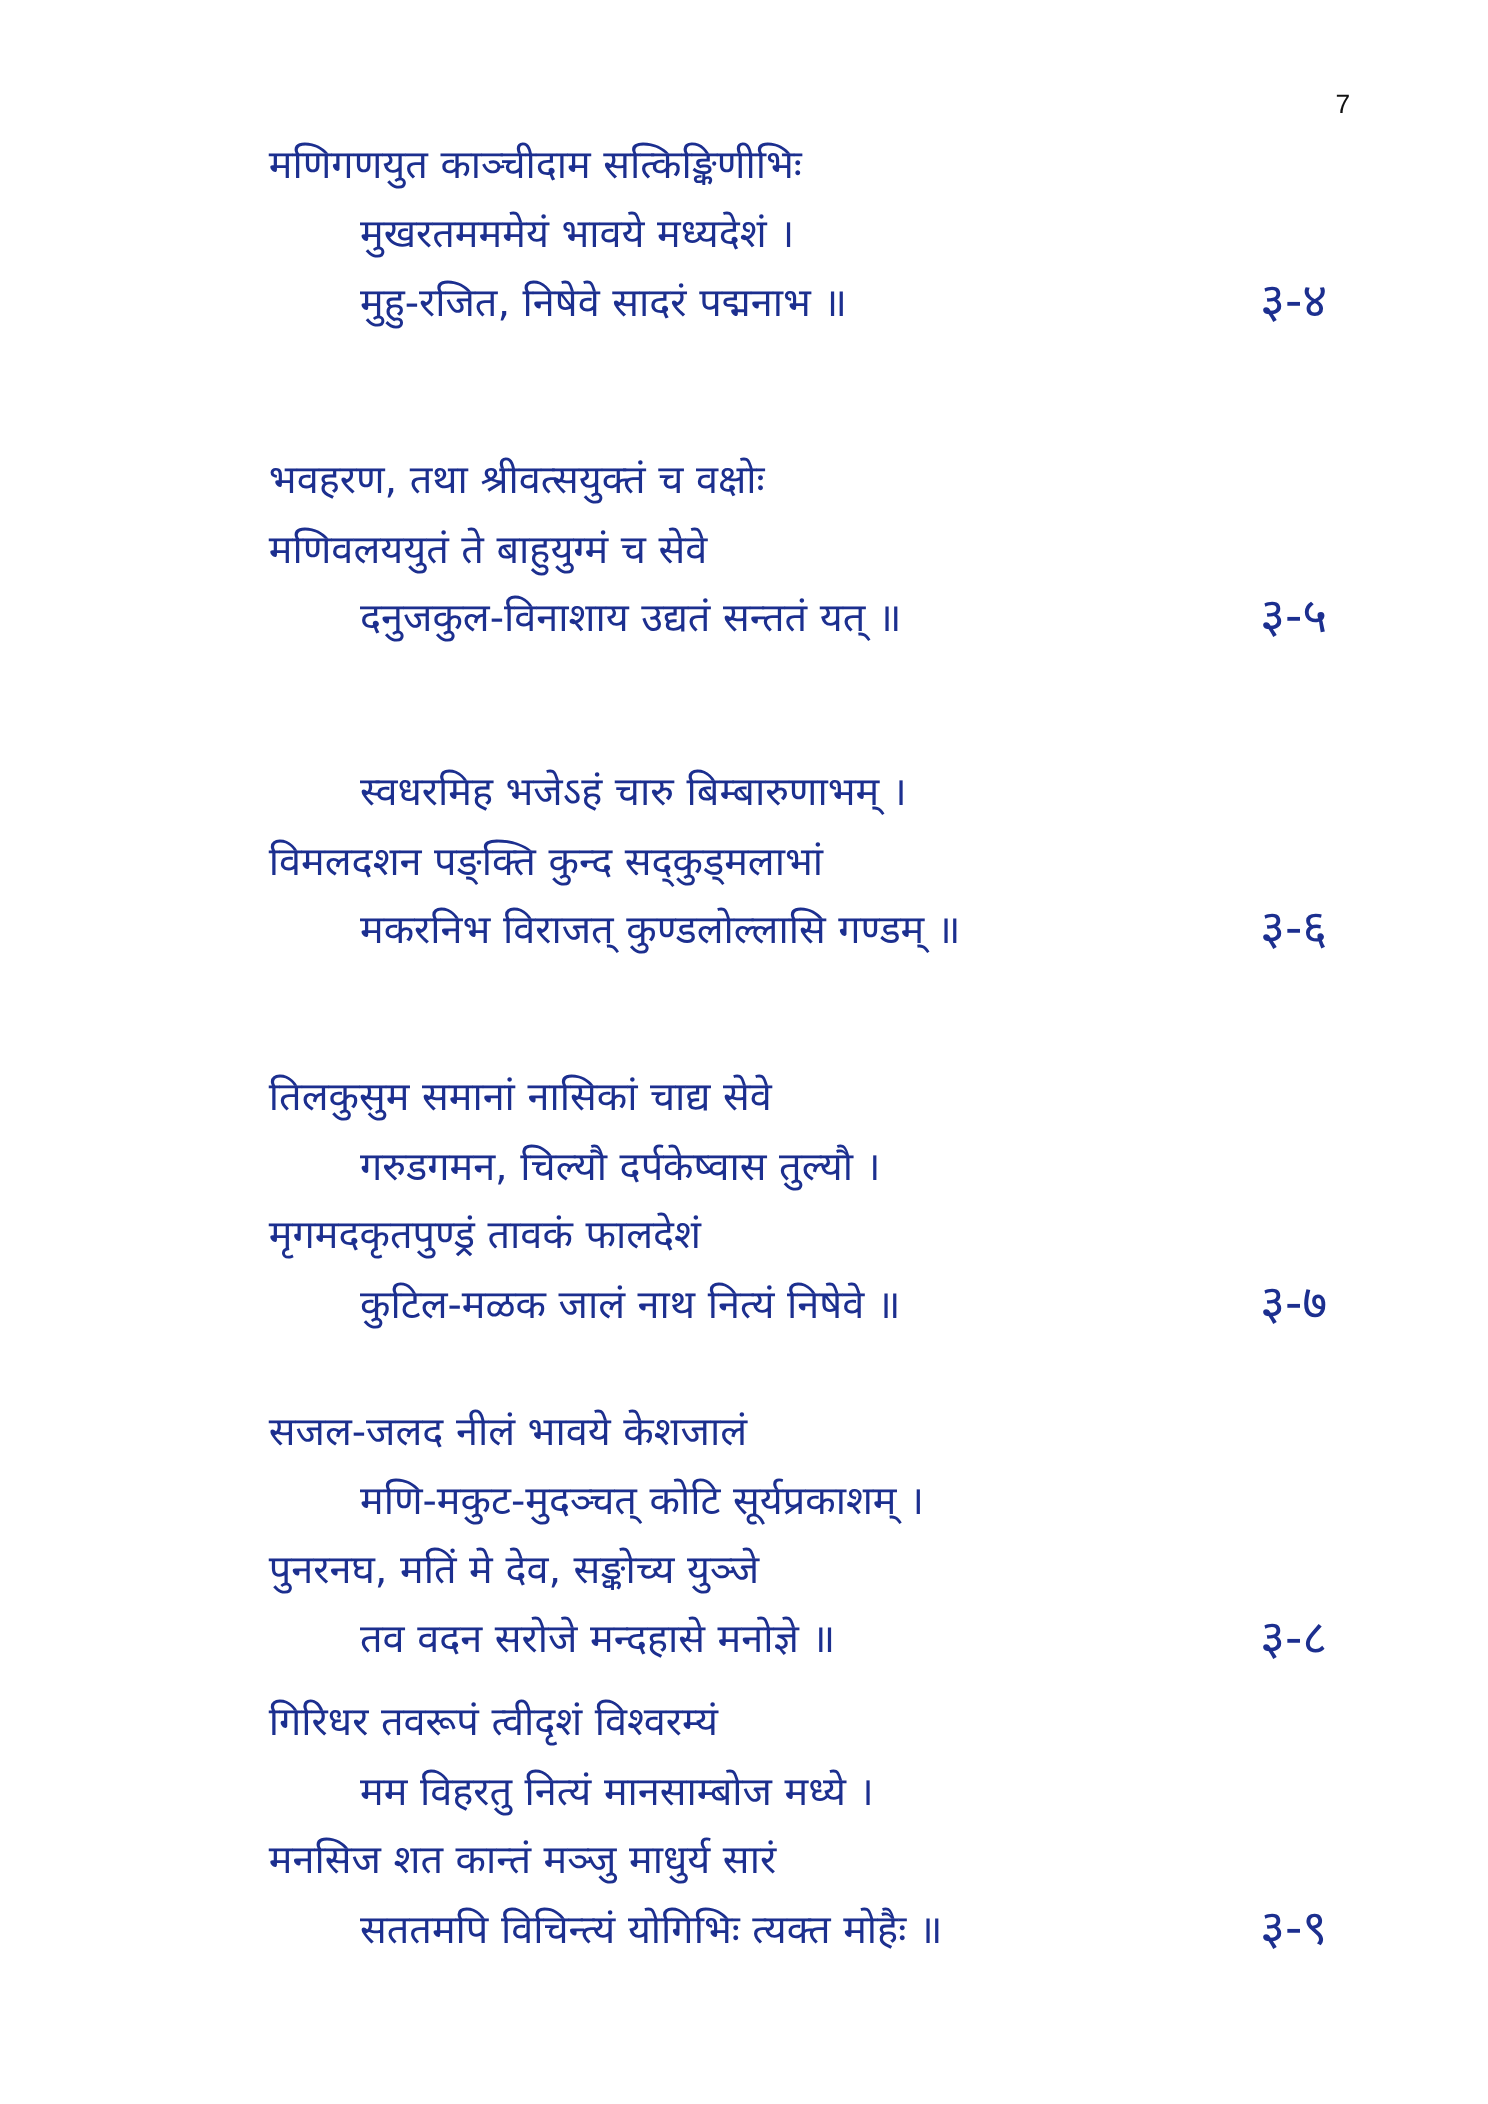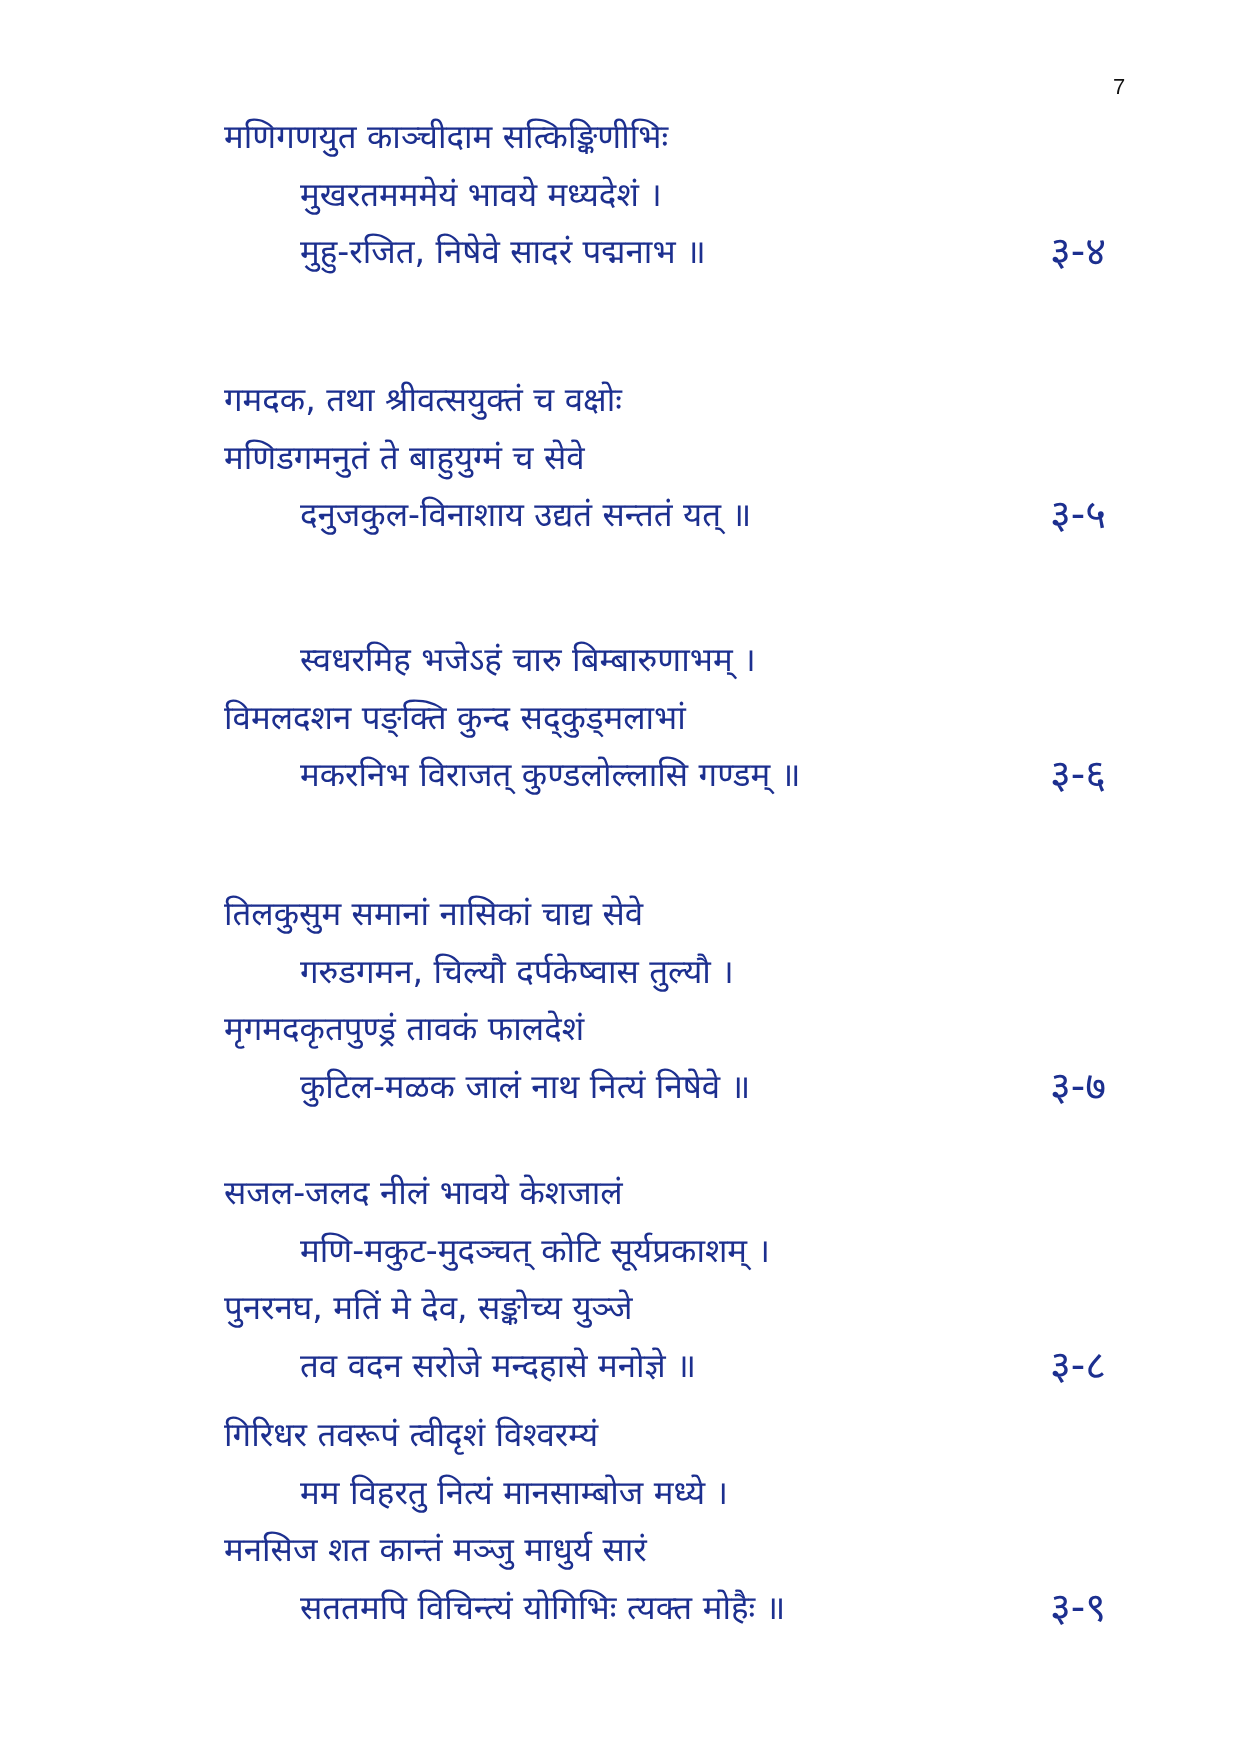--- a/index.html
+++ b/index.html
@@ -31,22 +31,22 @@
 
 <div class="page-number">7</div>
 
 <div class="verse" style="top:108px">
   <div class="line">मणिगणयुत काञ्चीदाम सत्किङ्किणीभिः</div>
   <div class="line indent">मुखरतमममेयं भावये मध्यदेशं ।</div>
   <div class="line indent"><span>मुहु-रजित, निषेवे सादरं पद्मनाभ ॥</span><span class="verse-num">३-४</span></div>
 </div>
 
 <div class="verse" style="top:371px">
-  <div class="line">गमदक, तथा श्रीवत्सयुक्तं च वक्षोः</div>
-  <div class="line">मणिडगमनुतं ते बाहुयुग्मं च सेवे</div>
+  <div class="line">भवहरण, तथा श्रीवत्सयुक्तं च वक्षोः</div>
+  <div class="line">मणिवलययुतं ते बाहुयुग्मं च सेवे</div>
   <div class="line indent"><span>दनुजकुल-विनाशाय उद्यतं सन्ततं यत् ॥</span><span class="verse-num">३-५</span></div>
 </div>
 
 <div class="verse" style="top:631px">
   <div class="line indent">स्वधरमिह भजेऽहं चारु बिम्बारुणाभम् ।</div>
   <div class="line">विमलदशन पङ्क्ति कुन्द सद्कुड्मलाभां</div>
   <div class="line indent"><span>मकरनिभ विराजत् कुण्डलोल्लासि गण्डम् ॥</span><span class="verse-num">३-६</span></div>
 </div>
 
 <div class="verse" style="top:885px">

